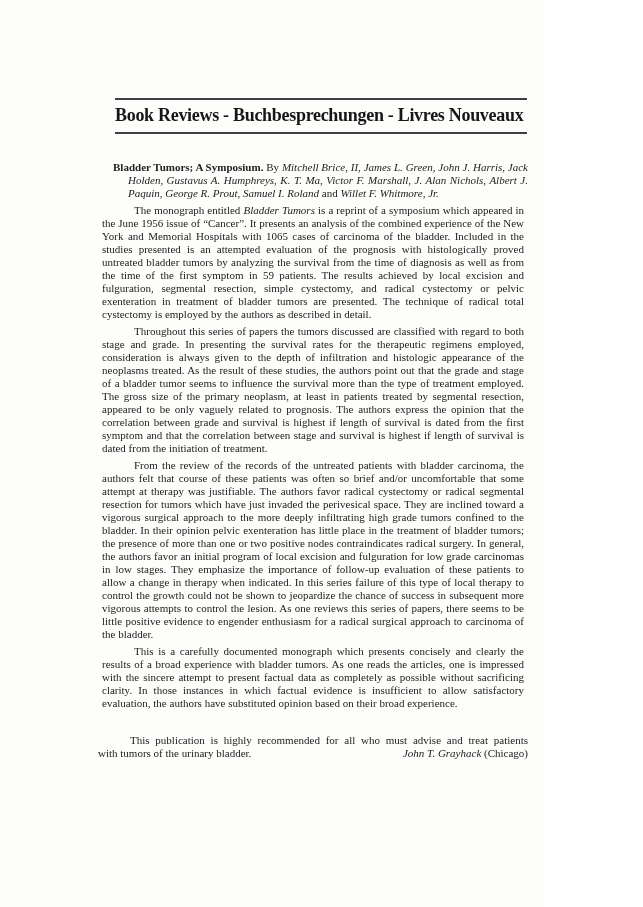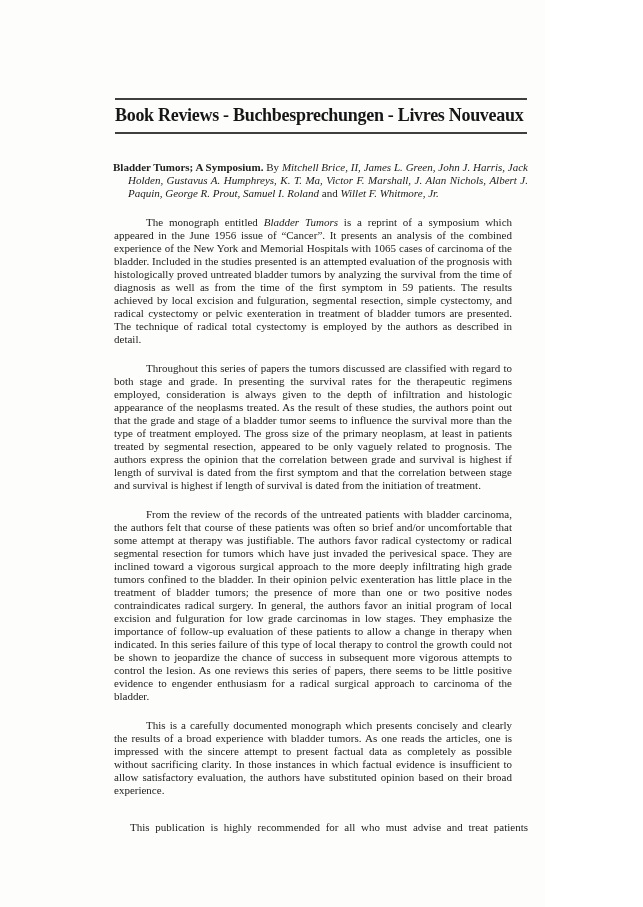--- a/index.html
+++ b/index.html
@@ -46,21 +46,21 @@
     color: #222222;
   }
   .citation {
     padding-left: 30px;
     text-indent: -15px;
     margin: 0 0 4px 0;
   }
   .citation .cite-title { font-weight: bold; }
   .citation .cite-authors { font-style: italic; }
   .article p {
-    margin: 16px;
+    margin: 4px;
     text-indent: 32px;
   }
   .closing-line1 {
     text-indent: 32px;
     text-align: justify;
     text-align-last: justify;
     margin-top: 24px;
   }
   .closing-line2 {
     display: flex;
@@ -92,17 +92,24 @@
     <p><span>The monograph entitled</span> <i>Bladder Tumors</i> <span>is a reprint of a symposium which appeared in the June 1956 issue of “Cancer”. It presents an analysis of the combined experience of the New York and Memorial Hospitals with 1065 cases of carcinoma of the bladder. Included in the studies presented is an attempted evaluation of the prognosis with histologically proved untreated bladder tumors by analyzing the survival from the time of diagnosis as well as from the time of the first symptom in 59 patients. The results achieved by local excision and fulguration, segmental resection, simple cystectomy, and radical cystectomy or pelvic exenteration in treatment of bladder tumors are presented. The technique of radical total cystectomy is employed by the authors as described in detail.</span></p>
 
     <p>Throughout this series of papers the tumors discussed are classified with regard to both stage and grade. In presenting the survival rates for the therapeutic regimens employed, consideration is always given to the depth of infiltration and histologic appearance of the neoplasms treated. As the result of these studies, the authors point out that the grade and stage of a bladder tumor seems to influence the survival more than the type of treatment employed. The gross size of the primary neoplasm, at least in patients treated by segmental resection, appeared to be only vaguely related to prognosis. The authors express the opinion that the correlation between grade and survival is highest if length of survival is dated from the first symptom and that the correlation between stage and survival is highest if length of survival is dated from the initiation of treatment.</p>
 
     <p>From the review of the records of the untreated patients with bladder carcinoma, the authors felt that course of these patients was often so brief and/or uncomfortable that some attempt at therapy was justifiable. The authors favor radical cystectomy or radical segmental resection for tumors which have just invaded the perivesical space. They are inclined toward a vigorous surgical approach to the more deeply infiltrating high grade tumors confined to the bladder. In their opinion pelvic exenteration has little place in the treatment of bladder tumors; the presence of more than one or two positive nodes contraindicates radical surgery. In general, the authors favor an initial program of local excision and fulguration for low grade carcinomas in low stages. They emphasize the importance of follow-up evaluation of these patients to allow a change in therapy when indicated. In this series failure of this type of local therapy to control the growth could not be shown to jeopardize the chance of success in subsequent more vigorous attempts to control the lesion. As one reviews this series of papers, there seems to be little positive evidence to engender enthusiasm for a radical surgical approach to carcinoma of the bladder.</p>
 
     <p>This is a carefully documented monograph which presents concisely and clearly the results of a broad experience with bladder tumors. As one reads the articles, one is impressed with the sincere attempt to present factual data as completely as possible without sacrificing clarity. In those instances in which factual evidence is insufficient to allow satisfactory evaluation, the authors have substituted opinion based on their broad experience.</p>
 
     <div>
       <div class="closing-line1">This publication is highly recommended for all who must advise and treat patients</div>
+      <div class="closing-line2">
+        <span>with tumors of the urinary bladder.</span>
+        <span class="signature">
+          <span class="sig-name">John T. Grayhack</span>
+          <span>(Chicago)</span>
+        </span>
+      </div>
     </div>
 
   </article>
 
 </div>
 
 </body></html>

